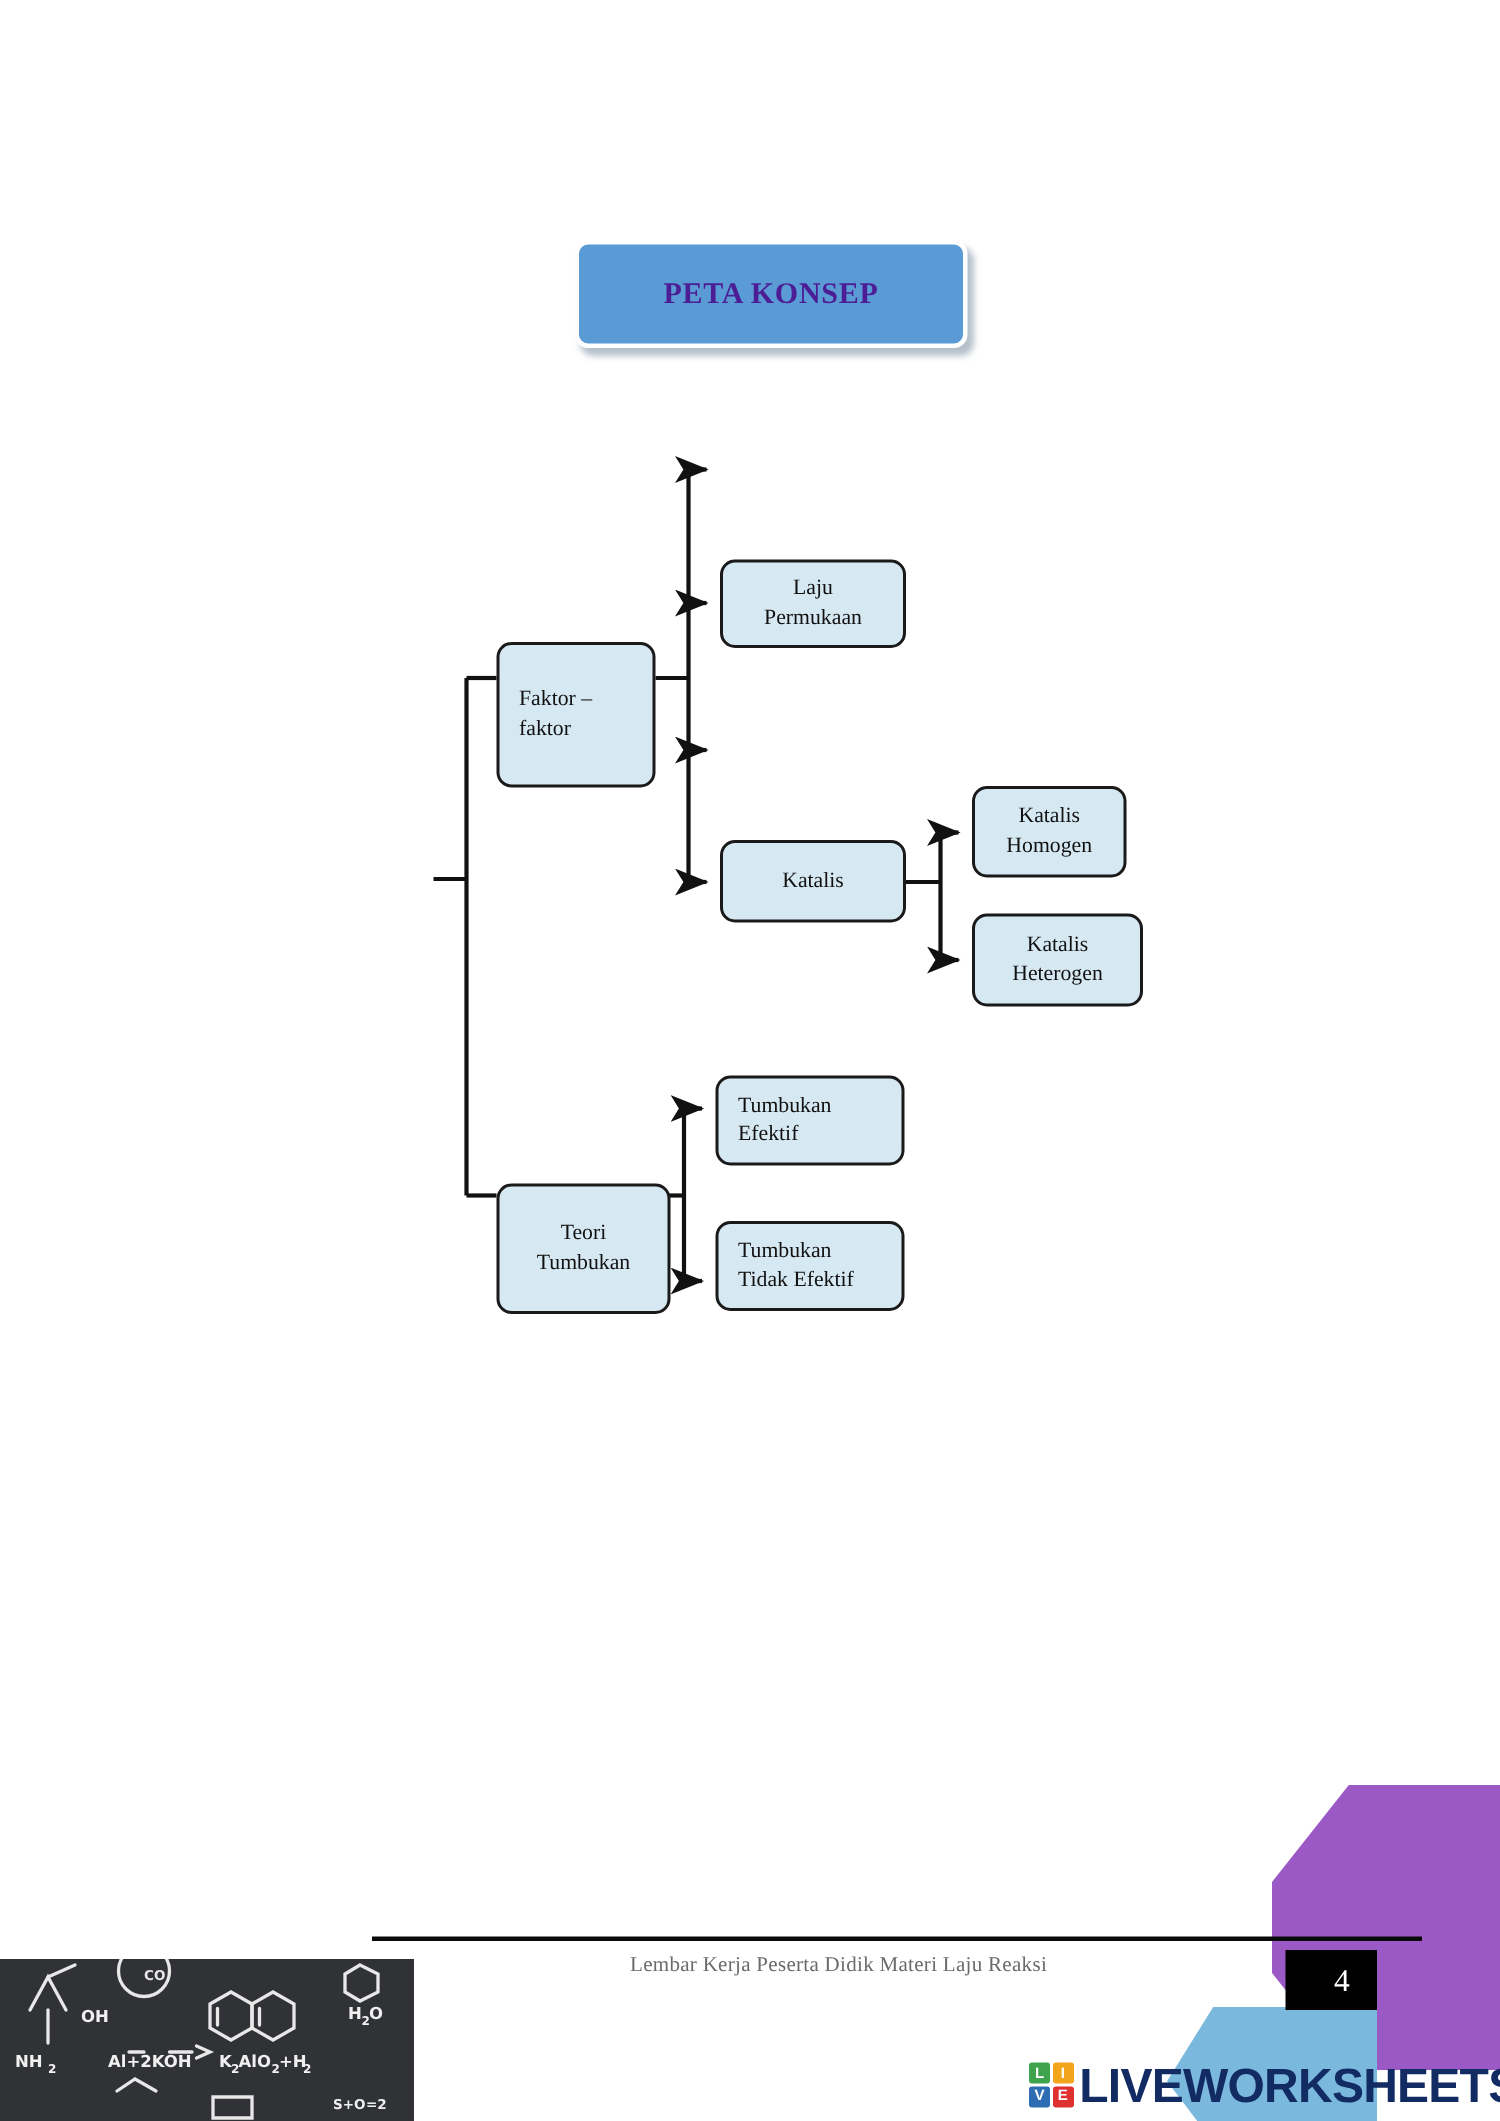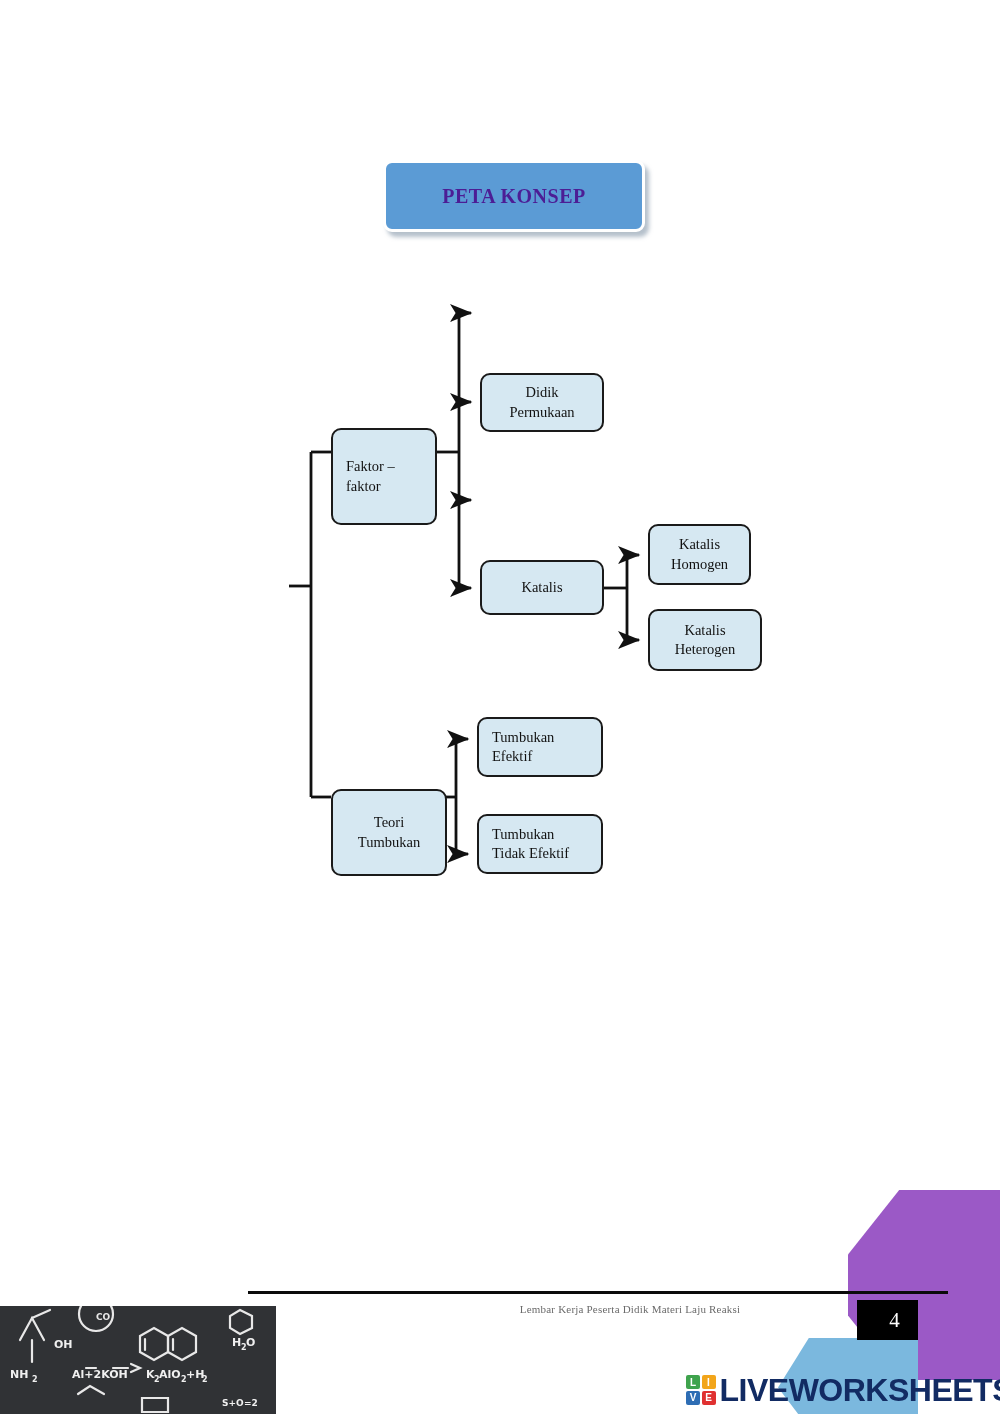--- a/index.html
+++ b/index.html
@@ -79,23 +79,23 @@
     top: 1291px;
     width: 700px;
     height: 3px;
     background: #0a0a0a;
   }
   #footer-text {
     position: absolute;
     left: 420px;
     top: 1303px;
     width: 420px;
-    text-align: center;
-    font-family: "Liberation Serif", serif;
-    font-size: 11px;
+    text-align: left;
+    font-family: "Liberation Serif", serif;
+    font-size: 14px;
     color: #6b6b6b;
     letter-spacing: 0.2px;
   }
   #page-badge {
     position: absolute;
     left: 857px;
     top: 1300px;
     width: 61px;
     height: 40px;
     background: #000000;
@@ -226,21 +226,21 @@
 faktor</span>
   </div>
 
   <div class="node center" style="left:331px; top:789px; width:116px; height:87px; white-space:pre-line;">
     <span class="node-label">Teori
 Tumbukan</span>
   </div>
 
 
   <div class="node center" style="left:480px; top:373px; width:124px; height:59px; white-space:pre-line;">
-    <span class="node-label">Didik
+    <span class="node-label">Laju
 Permukaan</span>
   </div>
 
 
   <div class="node center" style="left:480px; top:560px; width:124px; height:55px;">
     <span class="node-label">Katalis</span>
   </div>
 
   <div class="node center" style="left:648px; top:524px; width:103px; height:61px; white-space:pre-line;">
     <span class="node-label">Katalis

